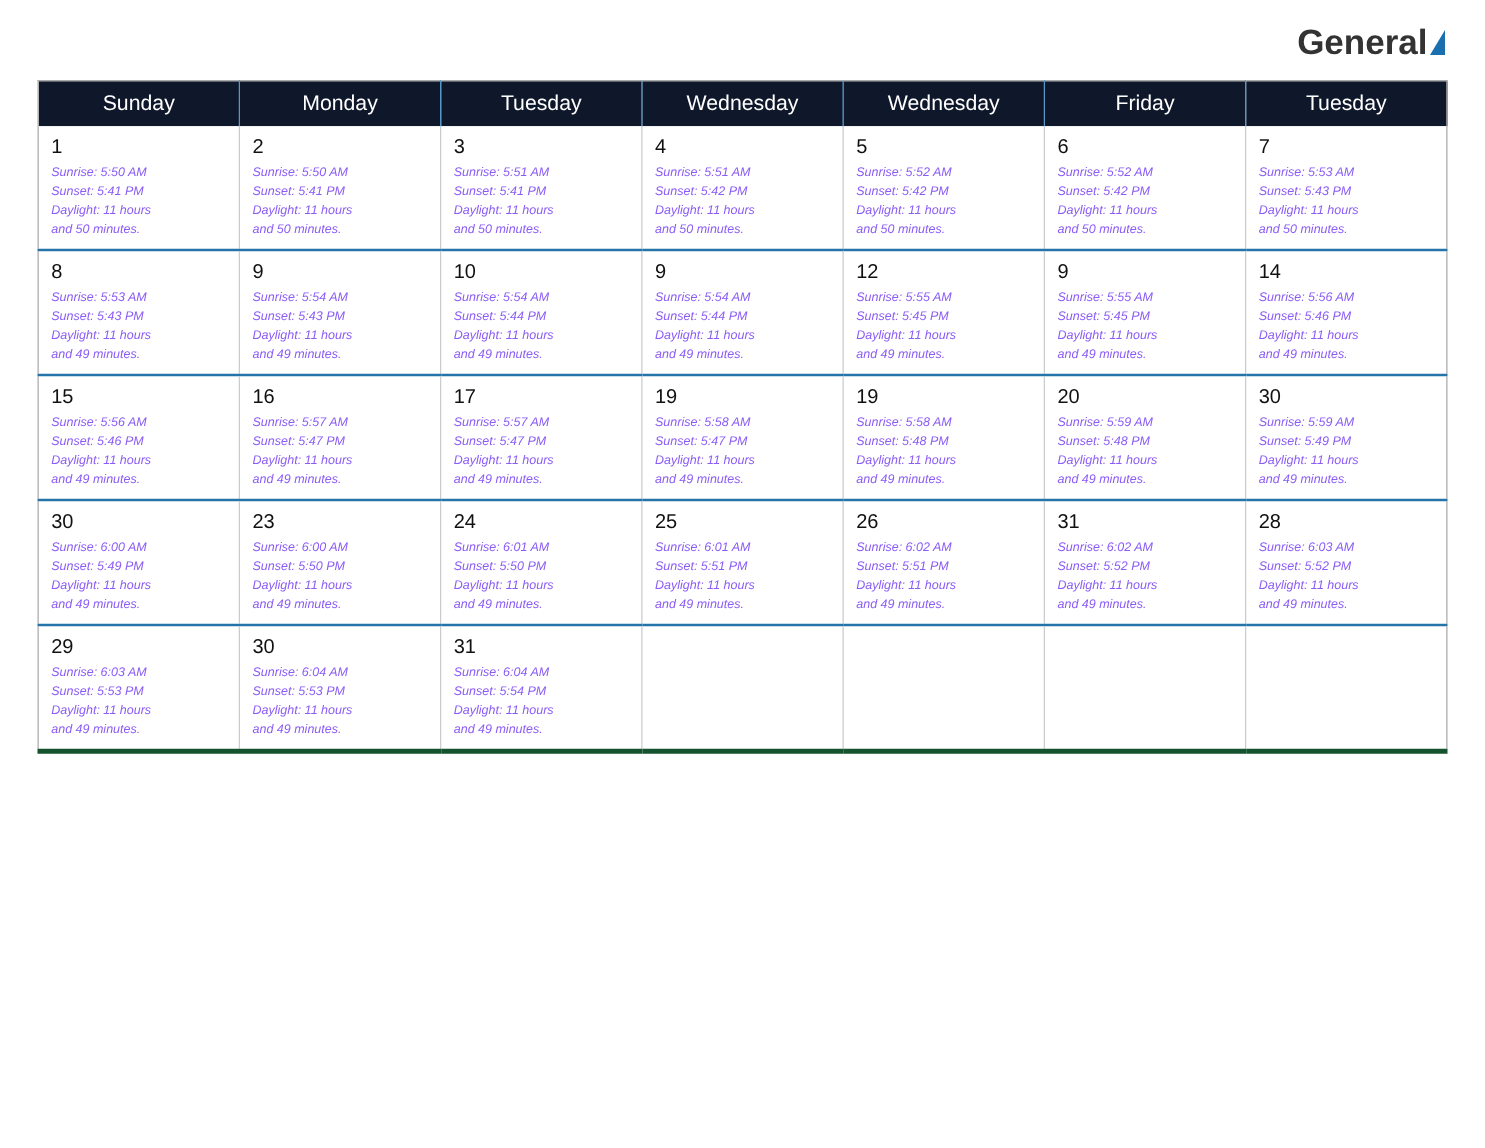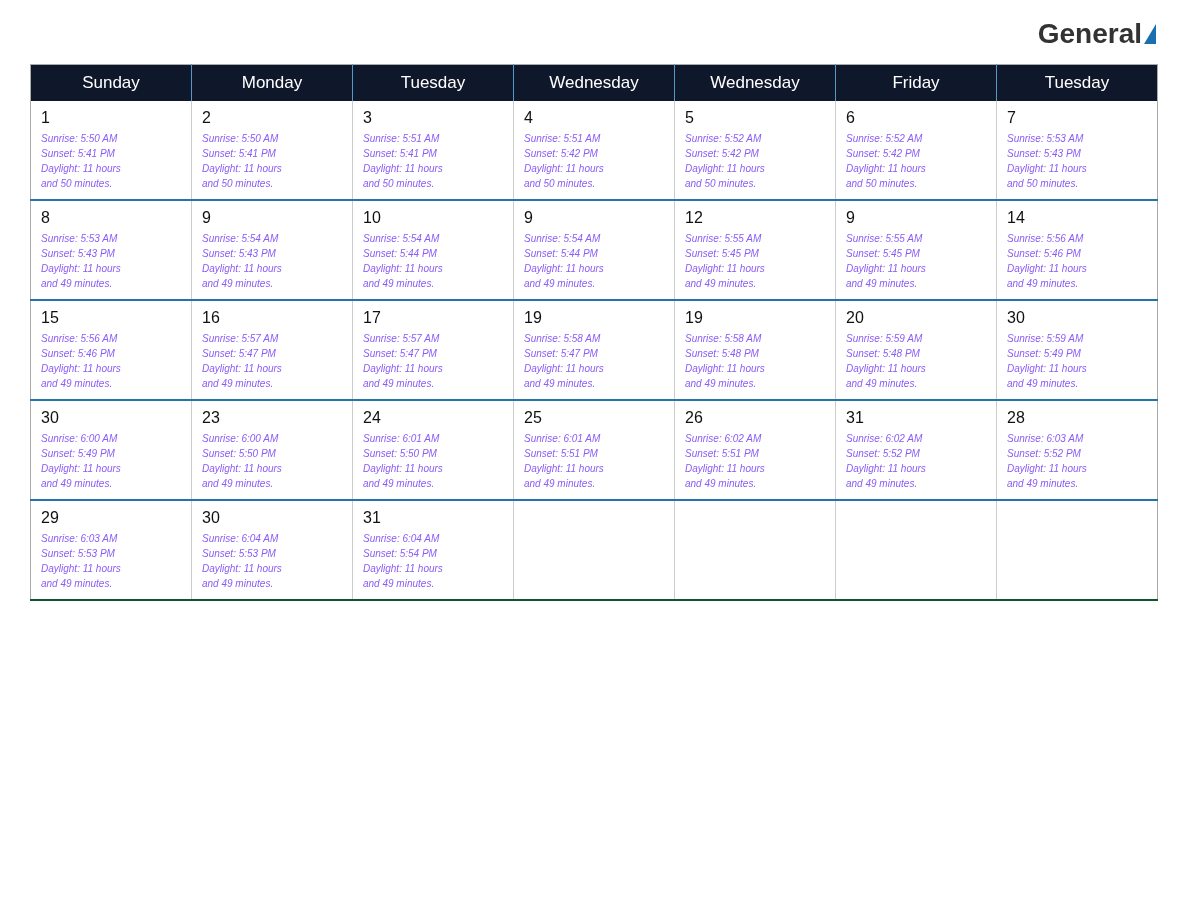--- a/index.html
+++ b/index.html
@@ -88,21 +88,21 @@
       width: 14.28%;
       min-height: 100px;
       font-size: 13px;
       color: #222;
       background: #fff;
     }
     .calendar tbody tr td:last-child {
       border-right: none;
     }
     .calendar tbody tr:last-child td {
-      border-bottom: 2px solid #14532d;
+      border-bottom: 4px solid #14532d;
     }
     .day-number {
       font-size: 16px;
       font-weight: normal;
       color: #111;
       margin-bottom: 4px;
       display: block;
     }
     .day-info {
       font-size: 10px;

